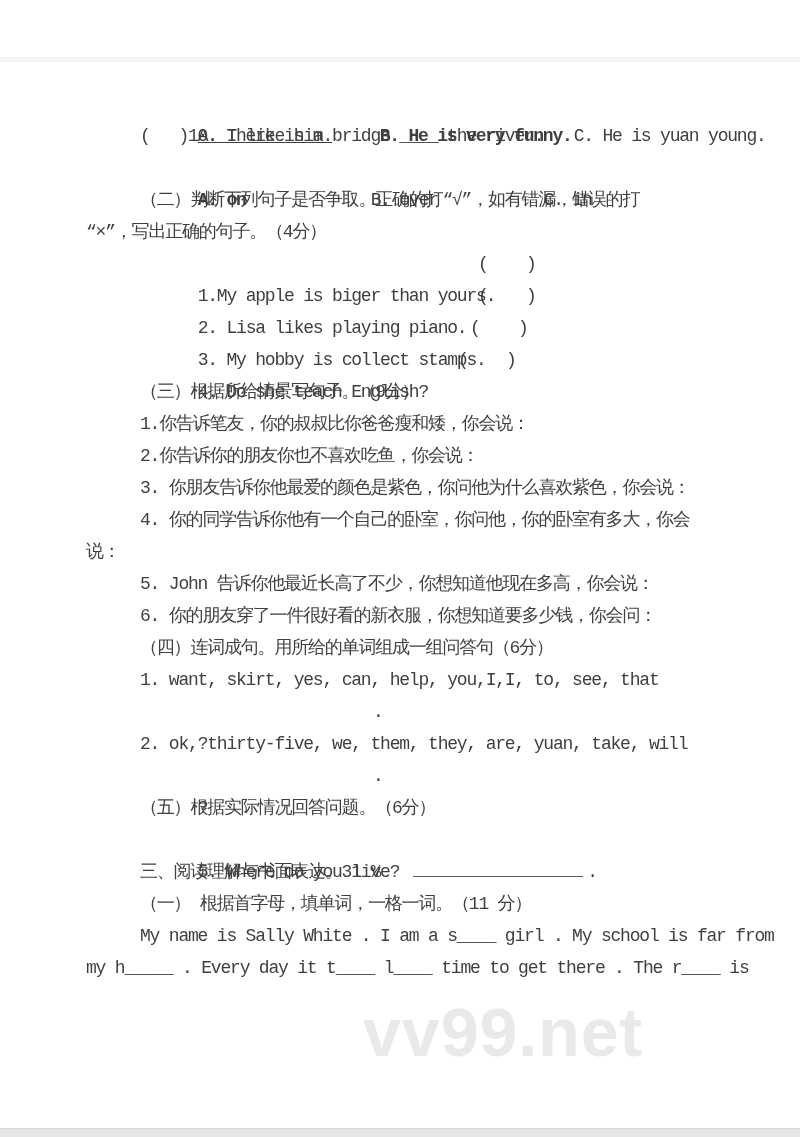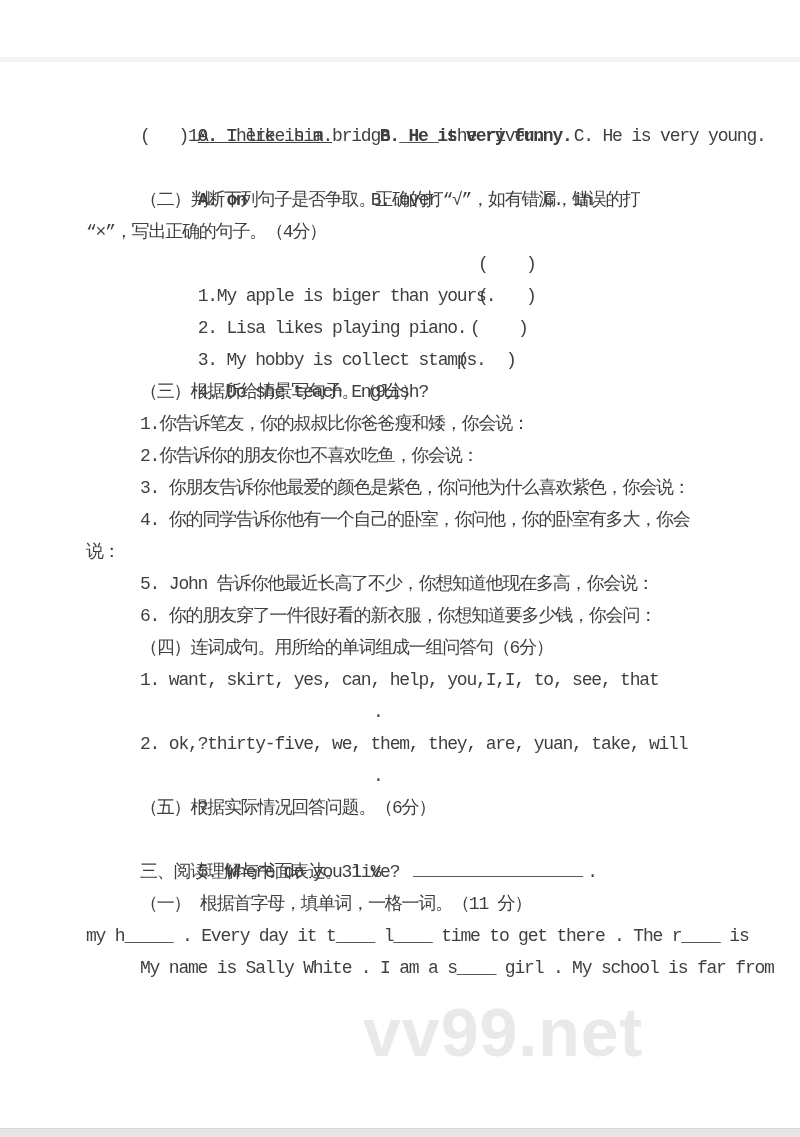--- a/index.html
+++ b/index.html
@@ -62,21 +62,21 @@
 </style>
 </head>
 <body>
 
 <div class="page">
   <div class="scan-band"></div>
 
   <div class="content">
 
     <div class="line indent cols">
-      <span class="c1a">A. I like him.</span><span class="c1b">B. He is very funny.</span><span>C. He is very young.</span>
+      <span class="c1a">A. I like him.</span><span class="c1b">B. He is very funny.</span><span>C. He is yuan young.</span>
     </div>
 
     <div class="line indent">(   )10. There is a bridge ____ the river.</div>
 
     <div class="line indent cols">
       <span class="c2a">A. on</span><span class="c2b">B. over</span><span>C. in</span>
     </div>
 
     <div class="line indent">（二）判断下列句子是否争取。正确的打“√”，如有错漏，错误的打</div>
     <div class="line">“×”，写出正确的句子。（4分）</div>
@@ -119,20 +119,20 @@
       <span class="abs-period">.</span>
     </div>
 
     <div class="line indent">（五）根据实际情况回答问题。（6分）</div>
     <div class="line indent">
       <span>5. Where do you live?</span><span class="blank" style="width:170px"></span><span>.</span>
     </div>
 
     <div class="line indent">三、阅读理解与书面表达。31 %</div>
     <div class="line indent">（一） 根据首字母，填单词，一格一词。（11 分）</div>
+    <div class="line indent">My name is Sally White . I am a s____ girl . My school is far from</div>
     <div class="line">my h_____ . Every day it t____ l____ time to get there . The r____ is</div>
-    <div class="line indent">My name is Sally White . I am a s____ girl . My school is far from</div>
 
   </div>
 
   <div class="watermark">vv99.net</div>
   <div class="bottom-bar"></div>
 </div>
 
 </body></html>

